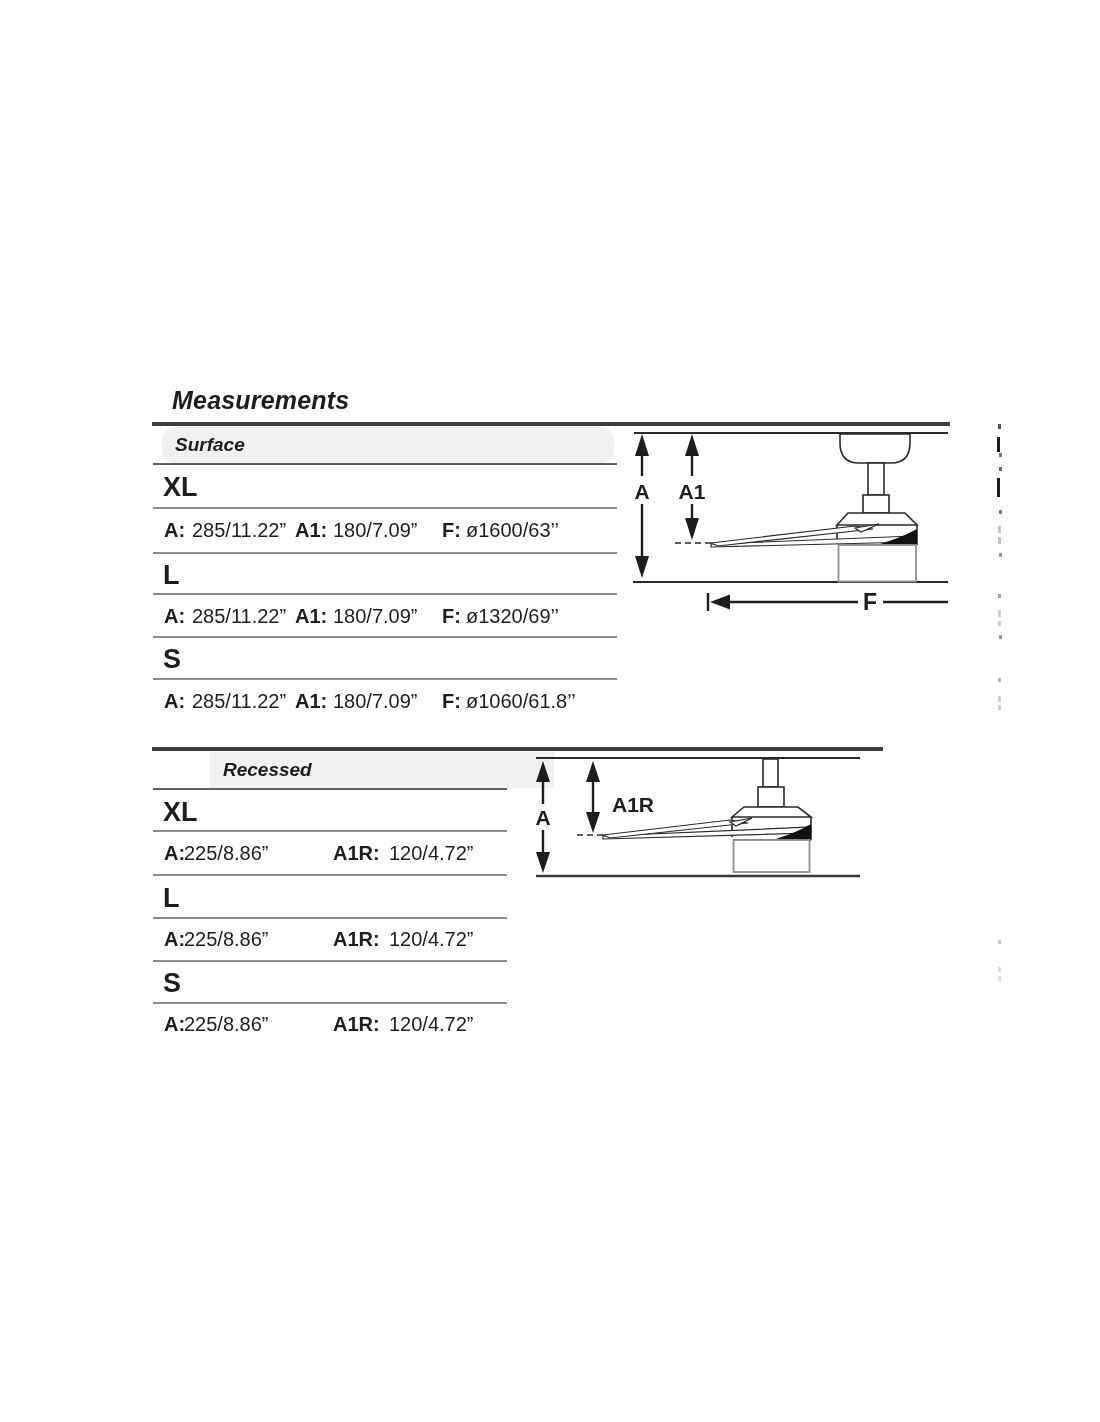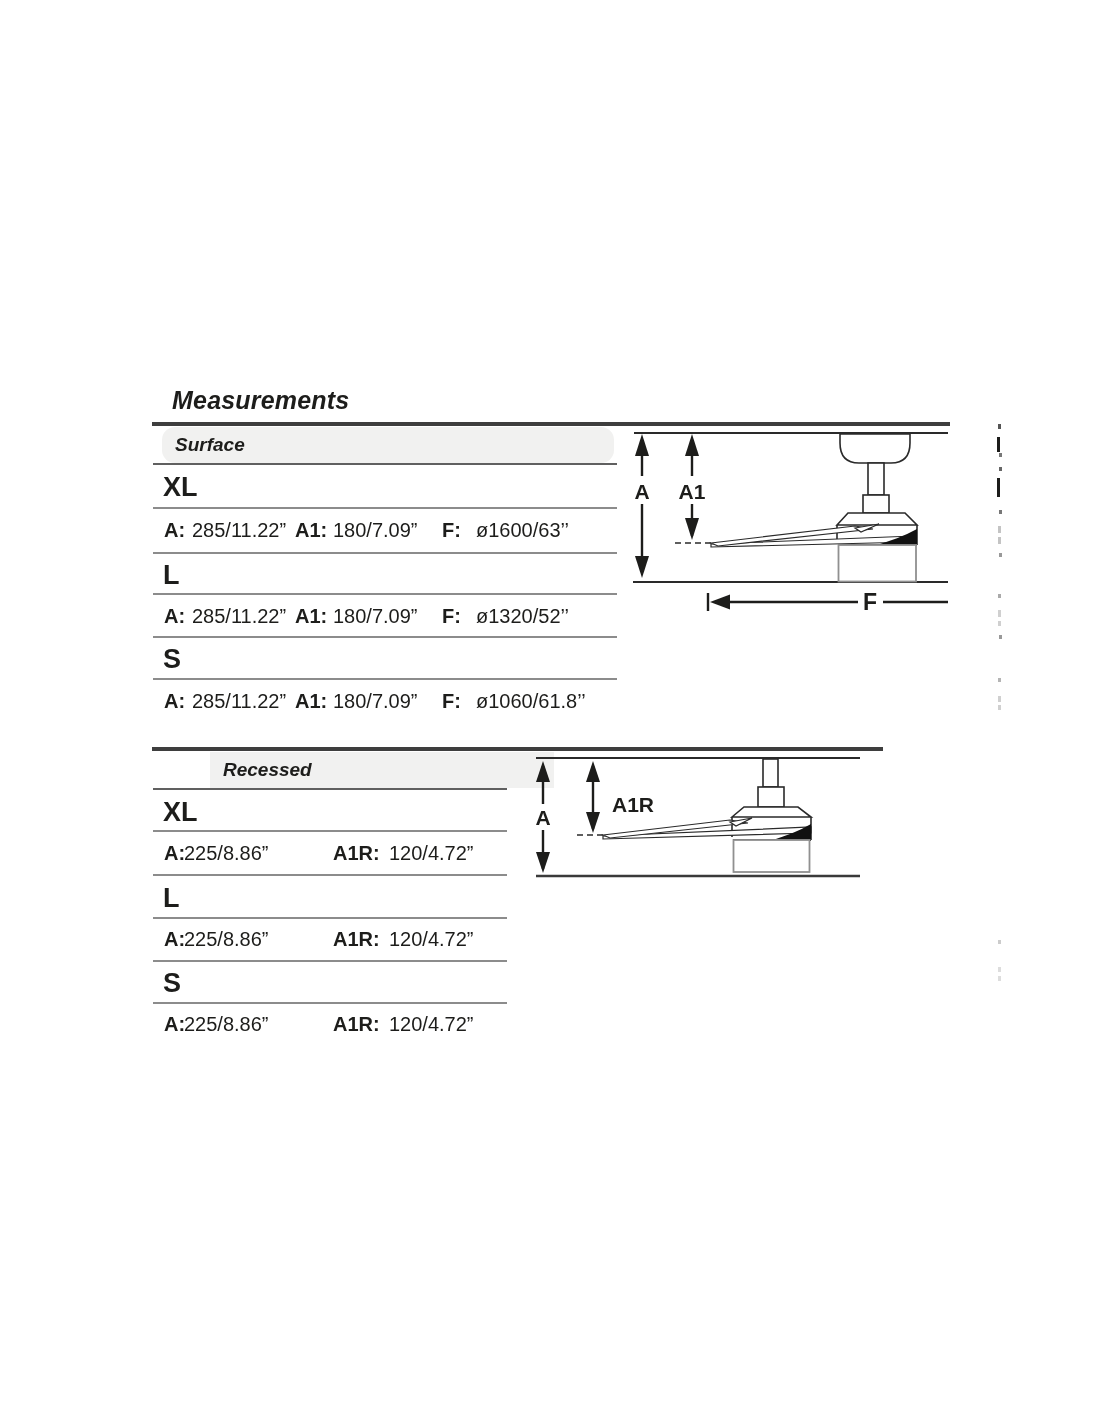--- a/index.html
+++ b/index.html
@@ -16,21 +16,21 @@
   .rule-head{height:2px;background:#606060;}
   .sec-head{
     background:#f1f1f0;height:36px;line-height:36px;padding-left:13px;
     font-size:19px;font-weight:bold;font-style:italic;box-sizing:border-box;
   }
   .size-label{font-size:27px;font-weight:bold;line-height:1;}
   .spec-row{height:24px;}
   .spec-row span{position:absolute;top:0;font-size:20px;line-height:1.1;white-space:nowrap;}
   .k{font-weight:bold;}
   
-  .s-c1k{left:12px}.s-c1v{left:40px}.s-c2k{left:143px}.s-c2v{left:181px}.s-c3k{left:290px}.s-c3v{left:324px}
+  .s-c1k{left:12px}.s-c1v{left:40px}.s-c2k{left:143px}.s-c2v{left:181px}.s-c3k{left:290px}.s-c3v{left:314px}
   
   .r-c1k{left:12px}.r-c1v{left:32px}.r-c2k{left:181px}.r-c2v{left:237px}
   svg text{font-family:"Liberation Sans","DejaVu Sans",sans-serif;font-weight:bold;fill:#1d1d1b;}
   .artifact{position:absolute;width:3px;}
 </style>
 </head>
 <body>
 
 <div id="page">
 
@@ -54,21 +54,21 @@
     <div class="abs rule-thin" style="left:153px;top:552px;width:464px;"></div>
 
     <div class="abs size-label" style="left:163px;top:562px;">L</div>
     <div class="abs rule-thin" style="left:153px;top:593px;width:464px;"></div>
     <div class="abs spec-row" style="left:152px;top:605px;width:465px;">
       <span class="k s-c1k">A:</span>
       <span class="s-c1v">285/11.22”</span>
       <span class="k s-c2k">A1:</span>
       <span class="s-c2v">180/7.09”</span>
       <span class="k s-c3k">F:</span>
-      <span class="s-c3v">ø1320/52’’</span>
+      <span class="s-c3v">ø1320/69’’</span>
     </div>
     <div class="abs rule-thin" style="left:153px;top:636px;width:464px;"></div>
 
     <div class="abs size-label" style="left:163px;top:646px;">S</div>
     <div class="abs rule-thin" style="left:153px;top:678px;width:464px;"></div>
     <div class="abs spec-row" style="left:152px;top:690px;width:465px;">
       <span class="k s-c1k">A:</span>
       <span class="s-c1v">285/11.22”</span>
       <span class="k s-c2k">A1:</span>
       <span class="s-c2v">180/7.09”</span>

